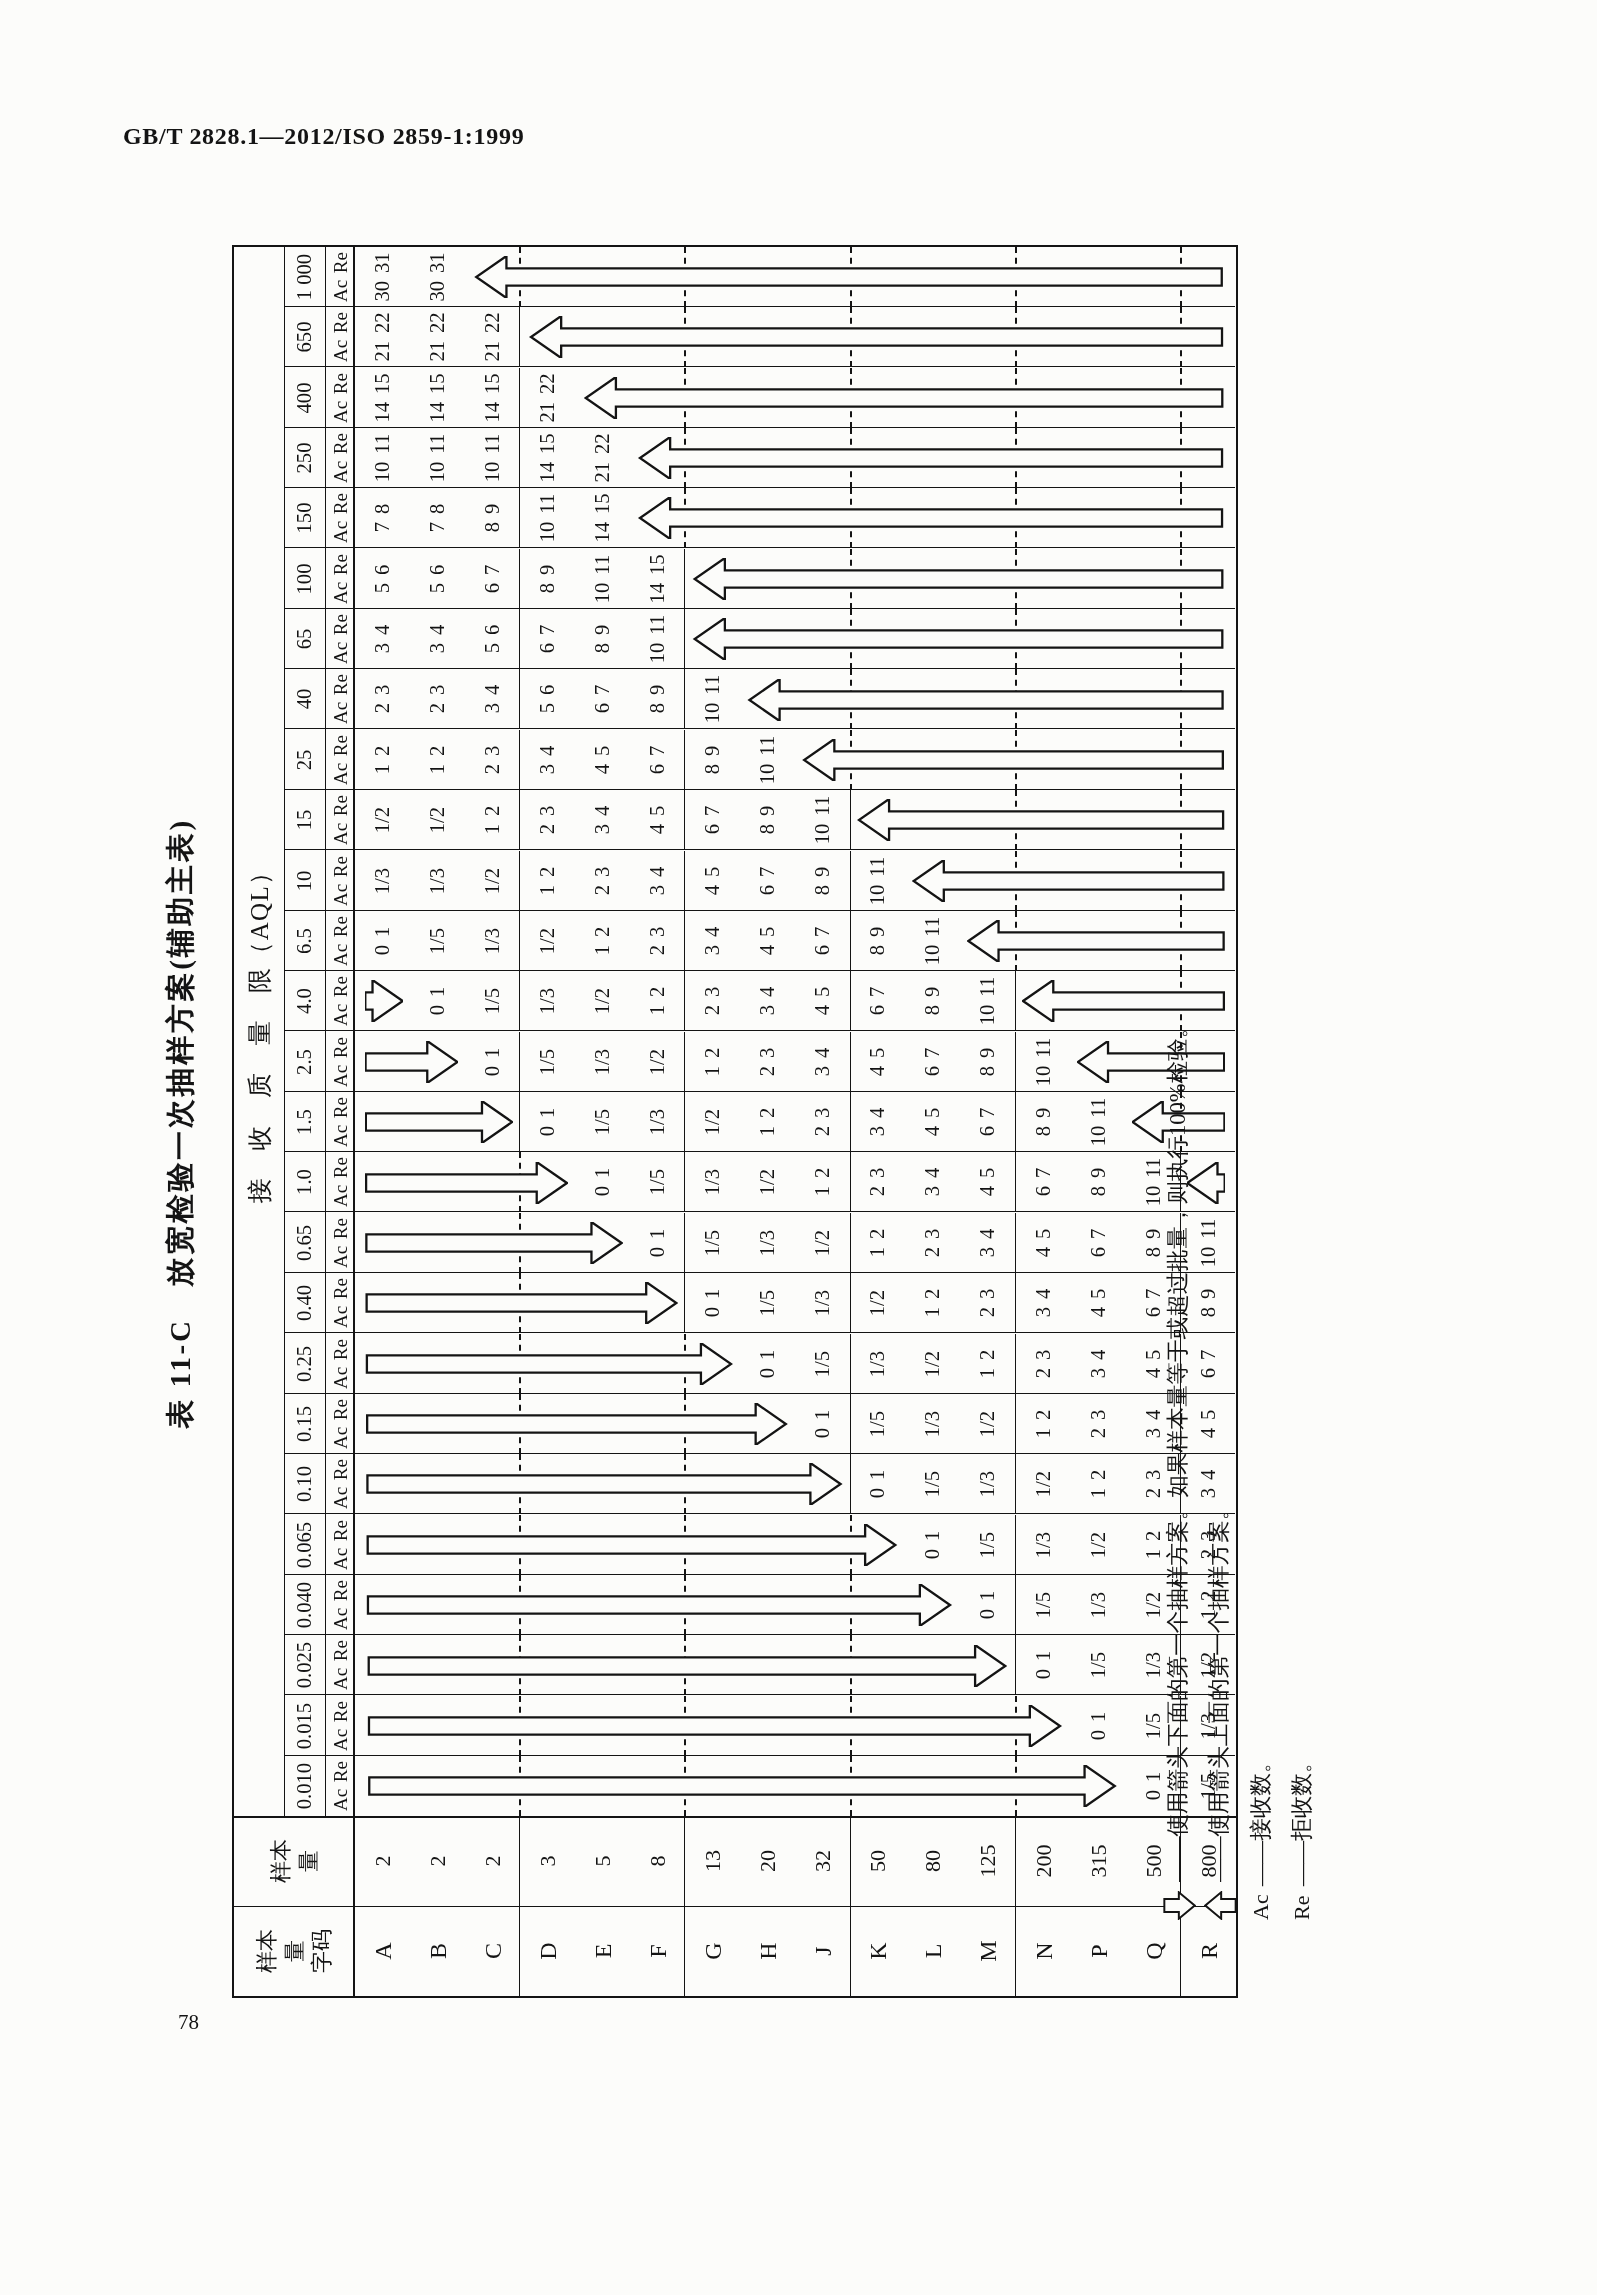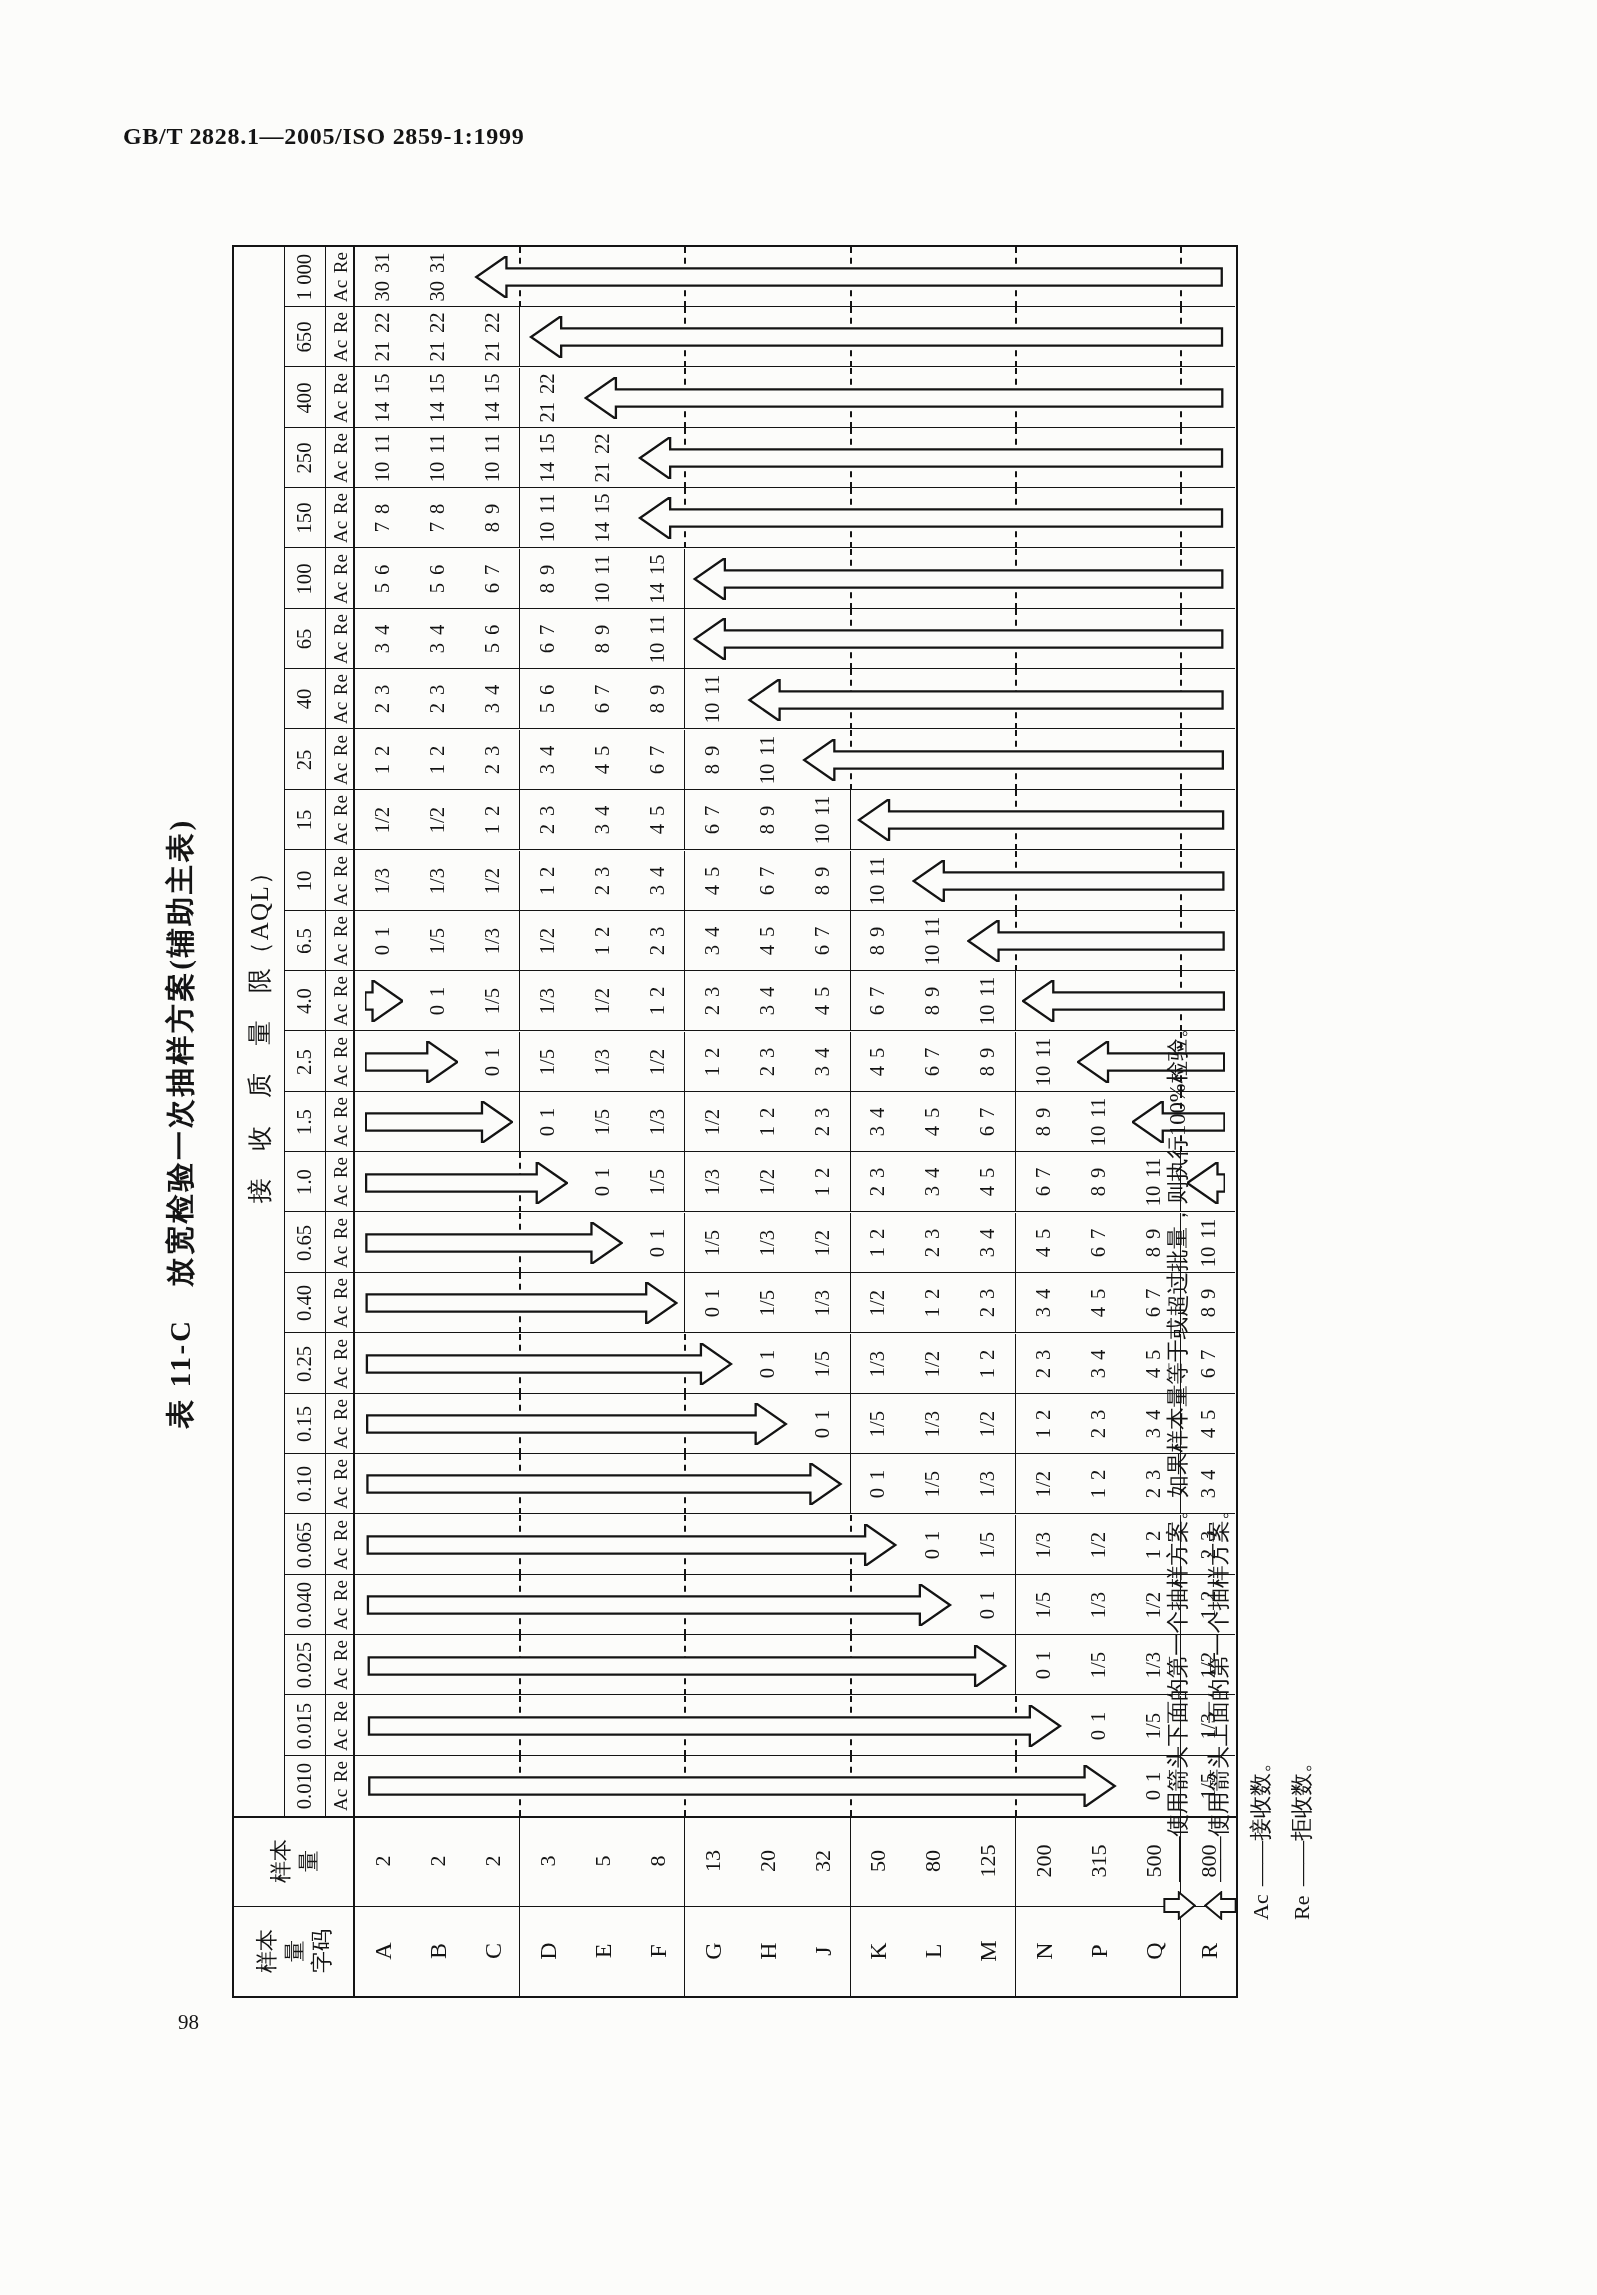--- a/index.html
+++ b/index.html
@@ -40,22 +40,22 @@
   .aql-title{font-size:25px;letter-spacing:1.3px;white-space:nowrap;}
   .gridline{background:#141414;}
   .legend{position:absolute;left:375px;font-size:22.6px;white-space:nowrap;}
   .legend .dash{letter-spacing:0;}
   .legend svg{vertical-align:middle;margin-right:9.3px;}
   .legend .pfx{display:inline-block;min-width:34px;font-size:22px;}
 </style>
 </head>
 <body>
 
-<div class="doc-header">GB/T 2828.1—2005/ISO 2859-1:1999</div>
-<div class="page-number">98</div>
+<div class="doc-header">GB/T 2828.1—2012/ISO 2859-1:1999</div>
+<div class="page-number">78</div>
 
 <div class="rotated">
   <div class="tbl-title">表 11-C　放宽检验一次抽样方案(辅助主表)</div>
   <div id="tbl">
       <div class="abs cellv hdr-cn" style="left: 0px; top: 0px; width: 90px; height: 121px;">样本<br>量<br>字码</div>
       <div class="abs cellv hdr-cn" style="left: 90px; top: 0px; width: 90px; height: 121px;">样本<br>量</div>
       <div class="abs cellv aql-title" style="left: 180px; top: 0px; width: 1570px; height: 50px;">接　收　质　量　限（AQL）</div>
       <div class="abs cellv" style="left: 180px; top: 50px; width: 60px; height: 41px;">
         <span class="aql-lab">0.010</span>
       </div>

